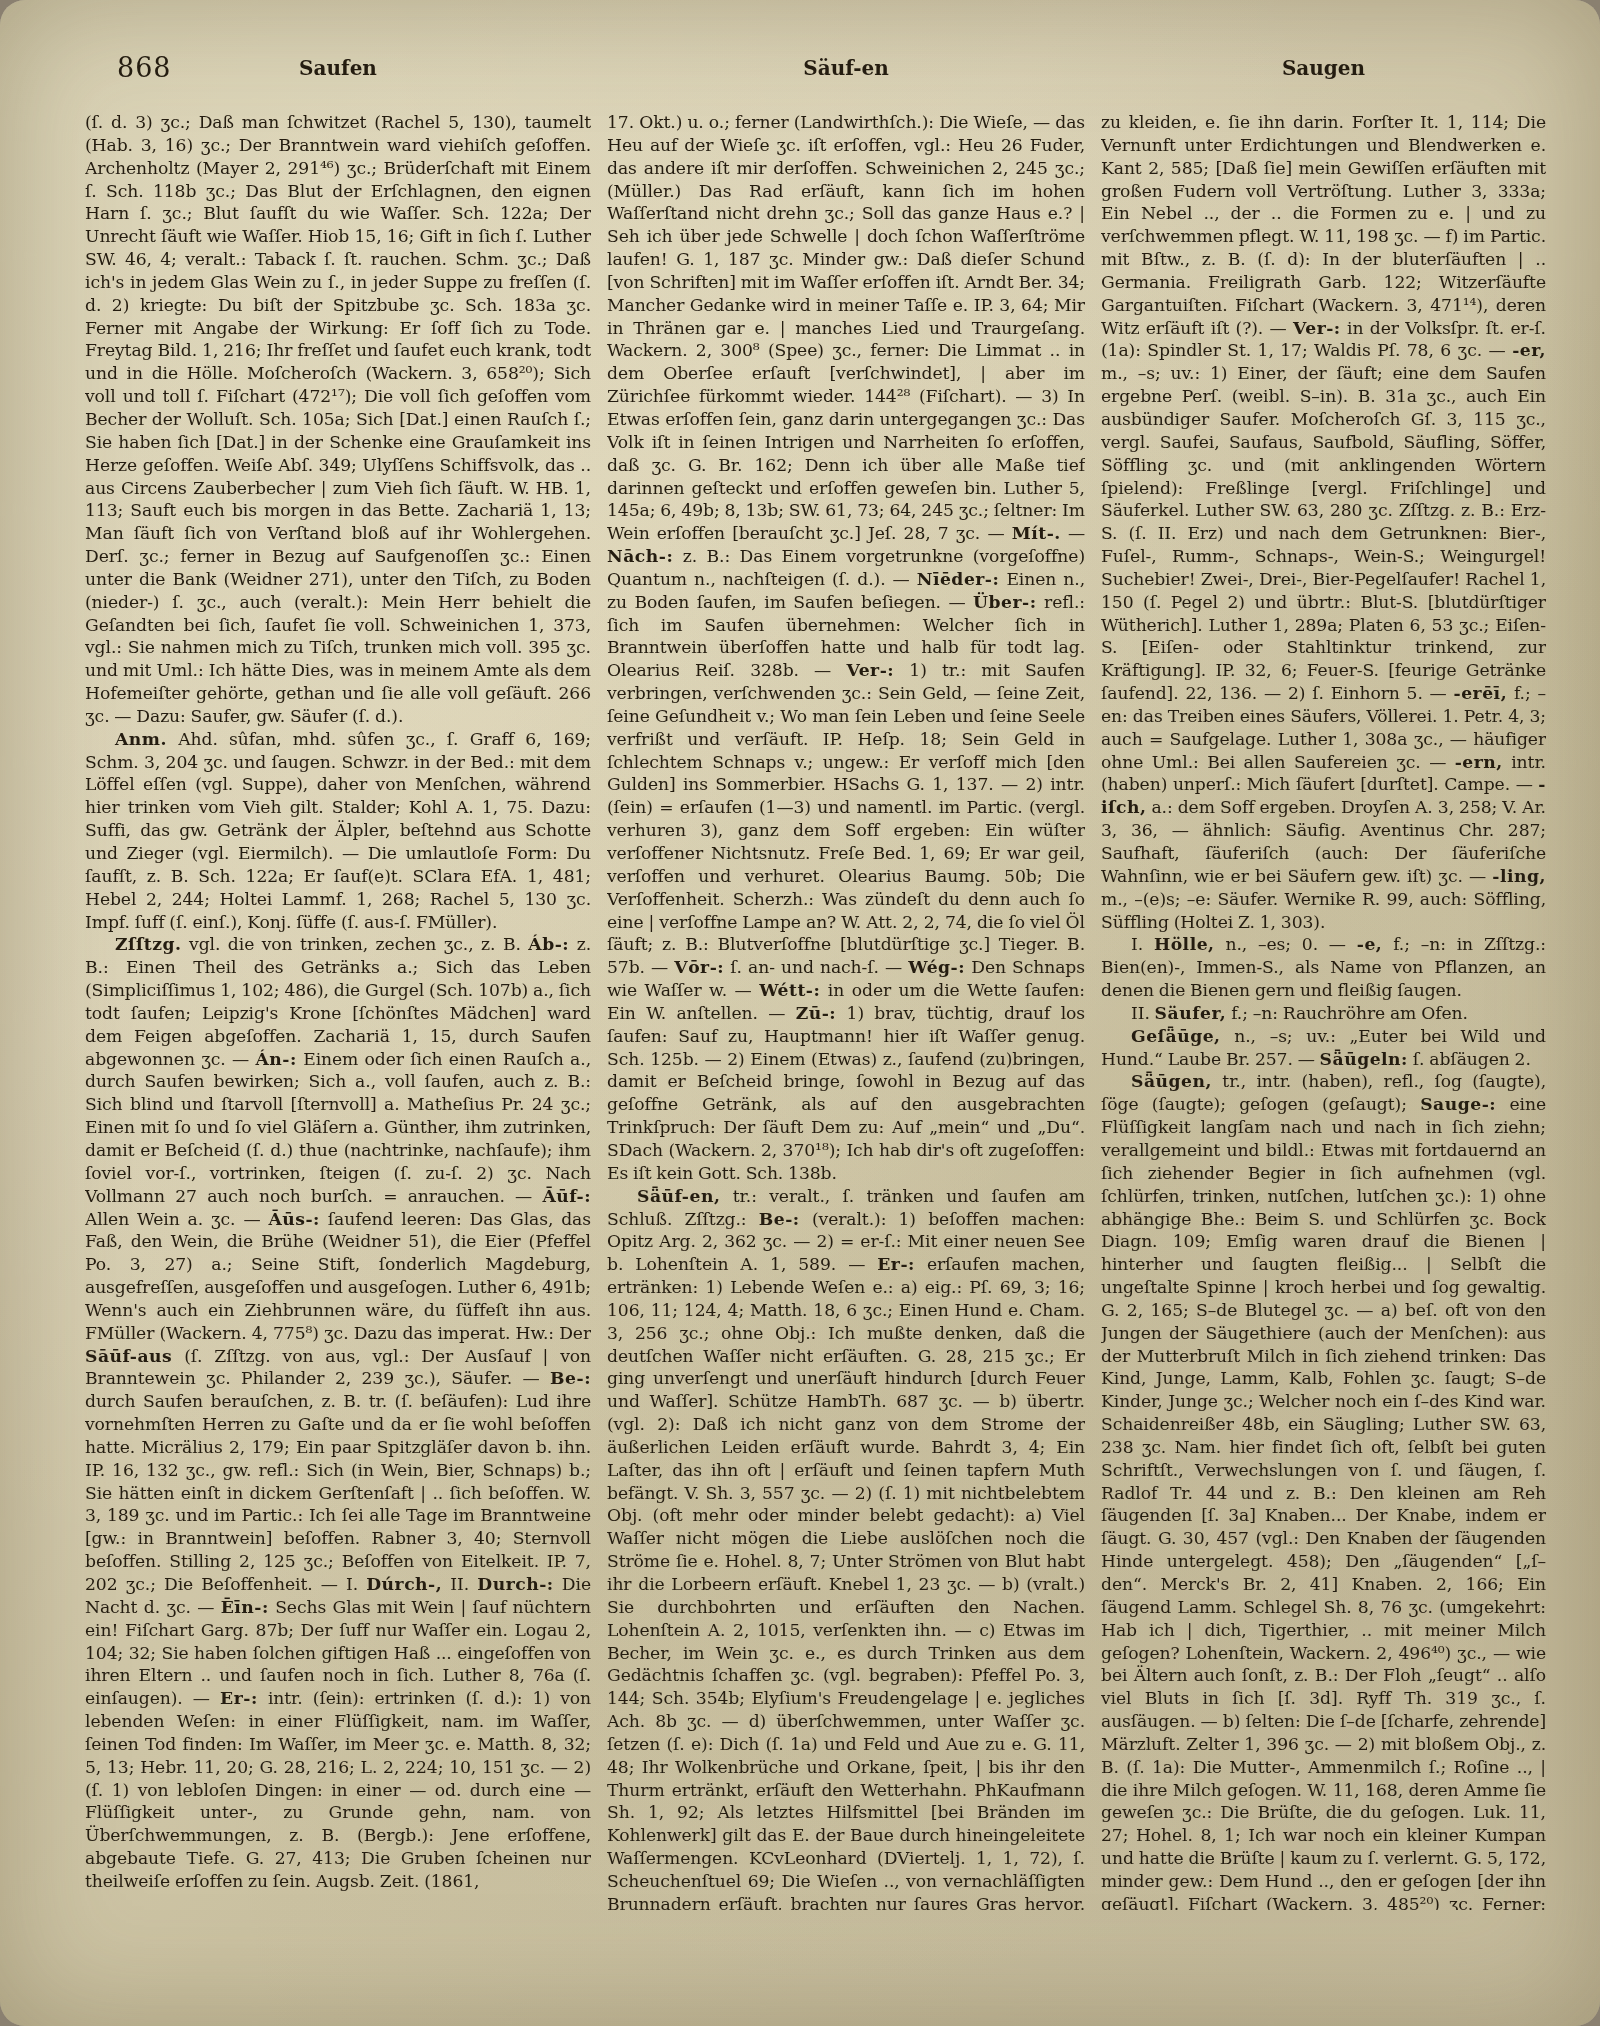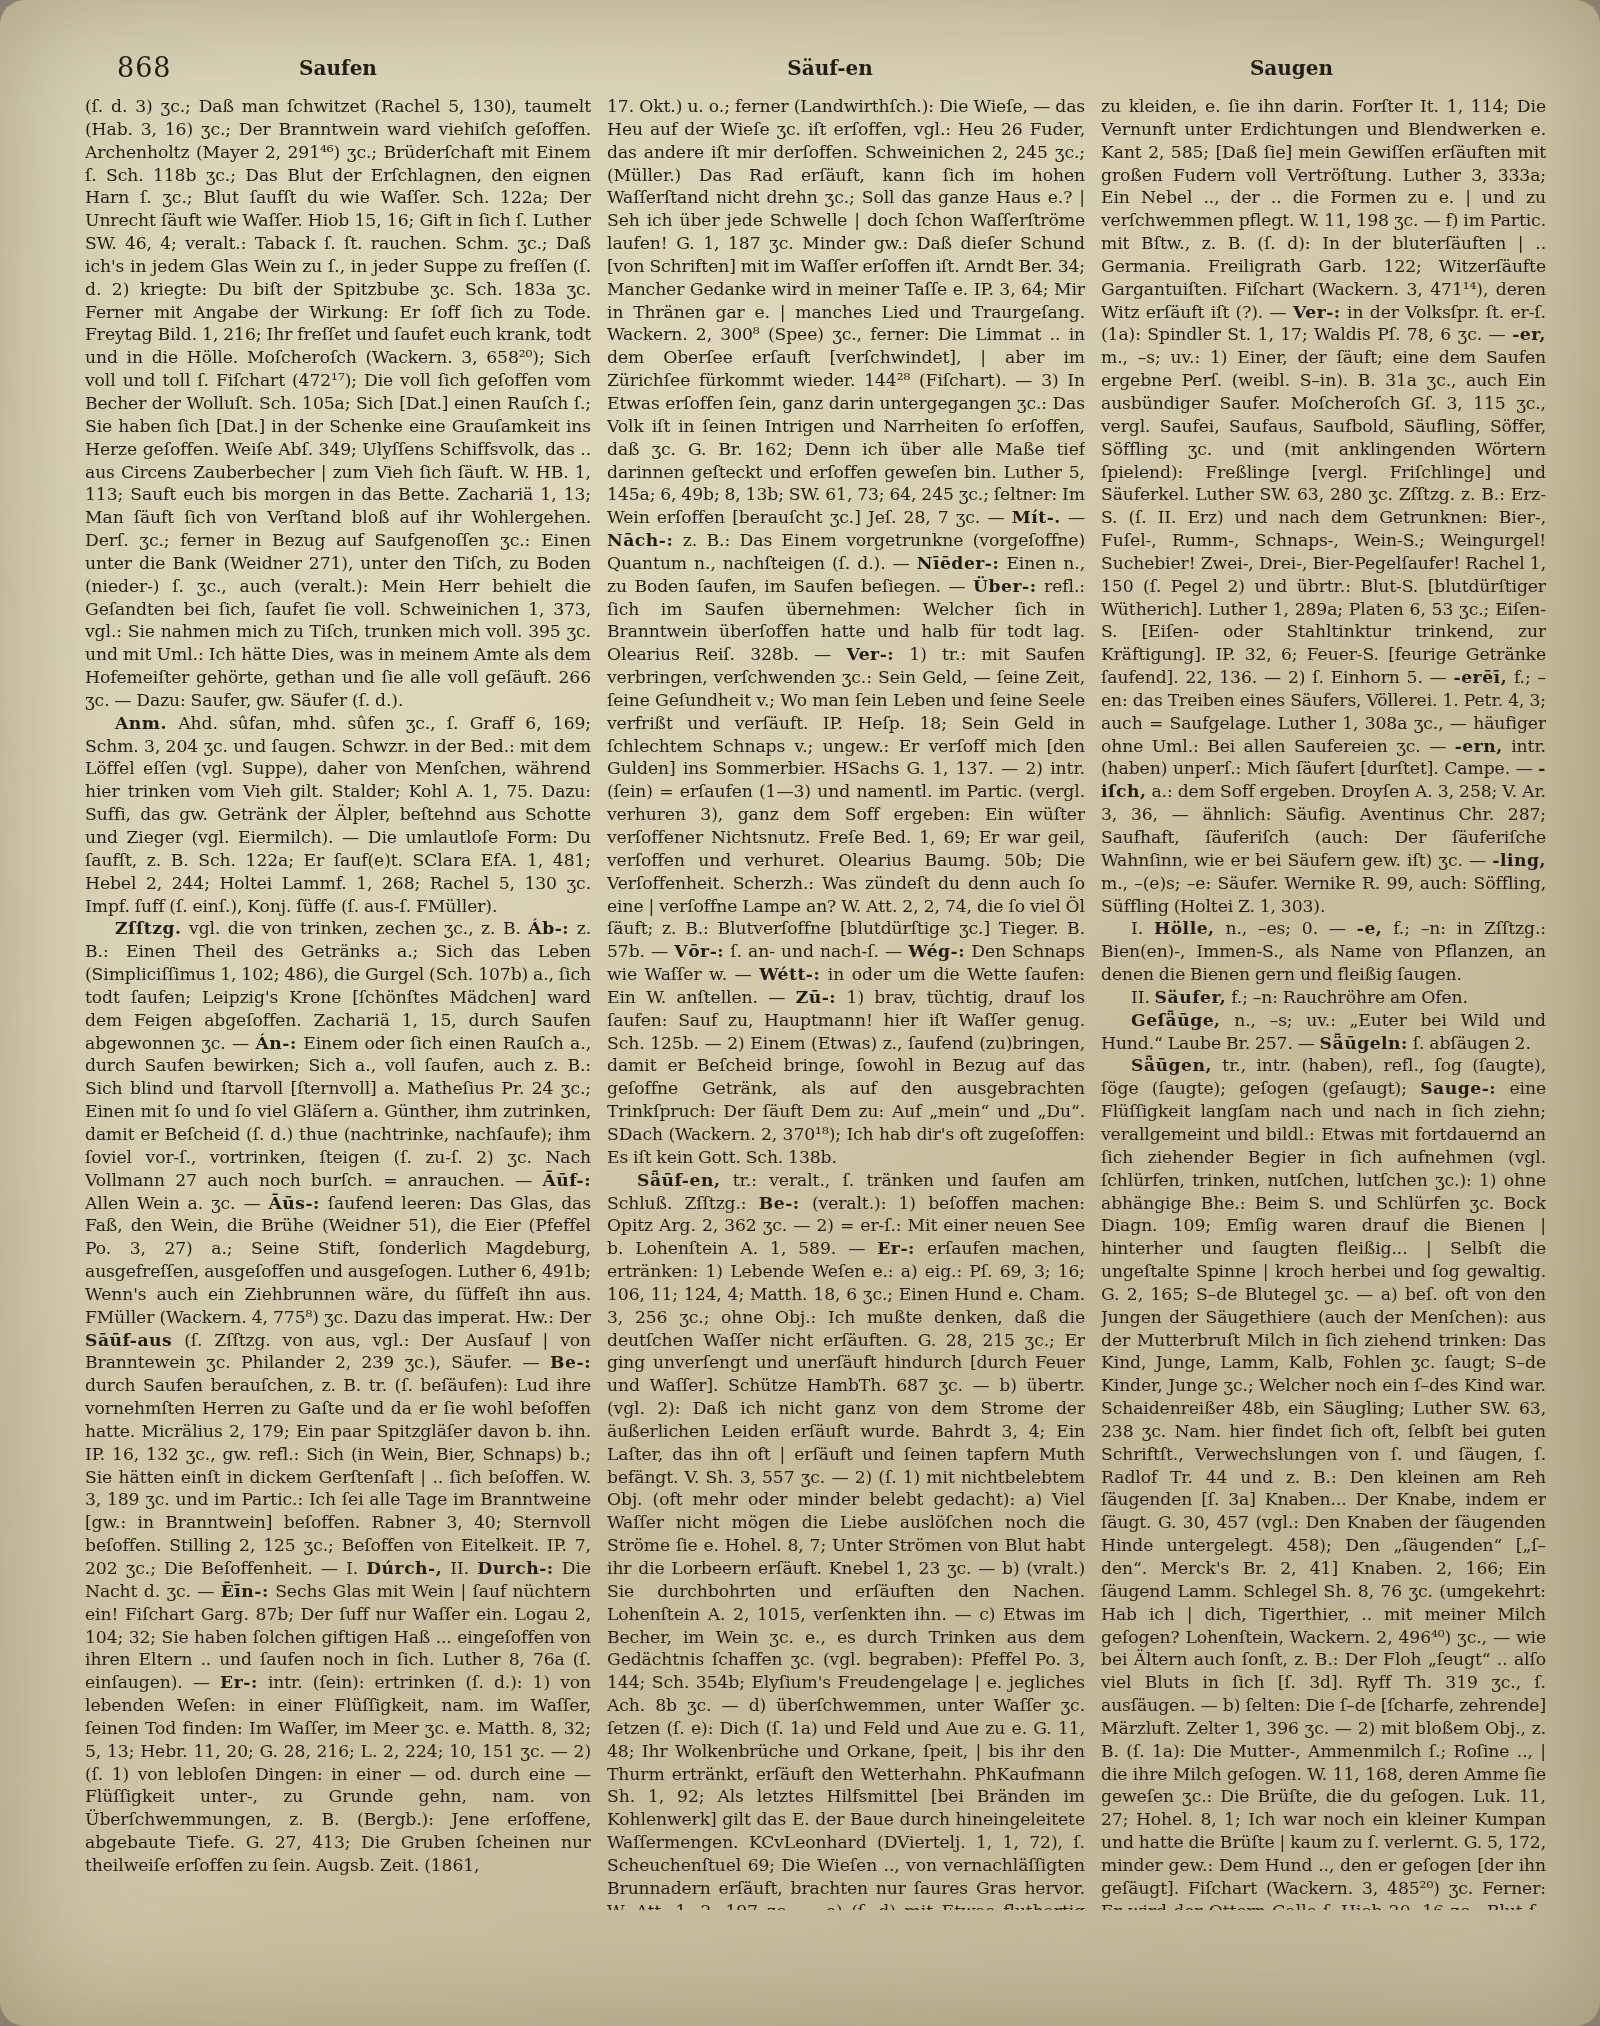--- a/index.html
+++ b/index.html
@@ -20,37 +20,38 @@
   }
   .header{
     position:absolute;top:52px;left:85px;right:55px;height:42px;
   }
   .page-number{
     position:absolute;left:32px;top:0;
     font-size:27px;letter-spacing:1px;color:#241c10;
   }
   .running-heads{
     position:absolute;left:0;right:0;top:4px;
-    display:grid;grid-template-columns:506px 478px 445px;
+    display:grid;grid-template-columns:506px 478px 445px;column-gap:16px;
   }
   .running-head{
     text-align:center;font-size:20px;font-weight:bold;color:#241c10;
     font-family:"DejaVu Serif", serif;
   }
   .columns{
     position:absolute;top:95px;left:85px;
     display:grid;grid-template-columns:506px 478px 445px;column-gap:16px;
     height:1815px;
   }
   .col{
     overflow:hidden;max-height:1815px;
     text-align:justify;
     font-size:17.2px;line-height:22.85px;
     letter-spacing:-0.1px;
     word-spacing:-0.5px;
+    margin-top:16px;
   }
   .col p{margin:0;padding:0;}
   .col p.indent{text-indent:30px;}
   .col b{font-weight:bold;letter-spacing:.5px;}
 </style>
 </head>
 <body>
 
 <div class="page">
   <div class="header">

